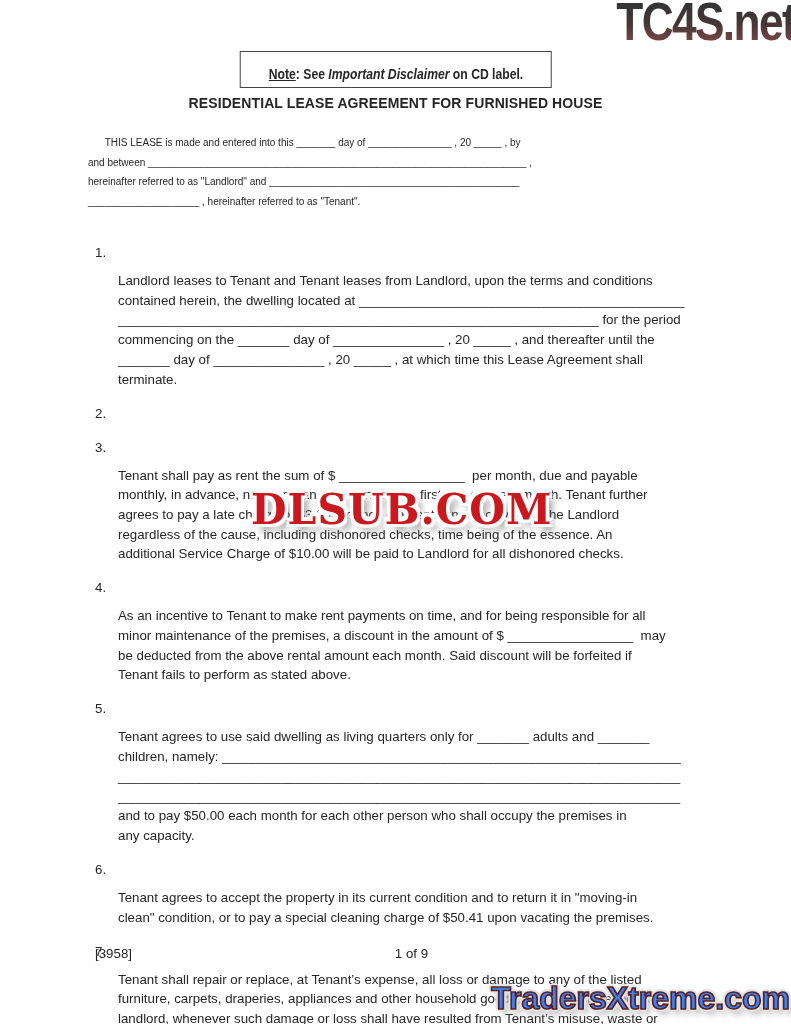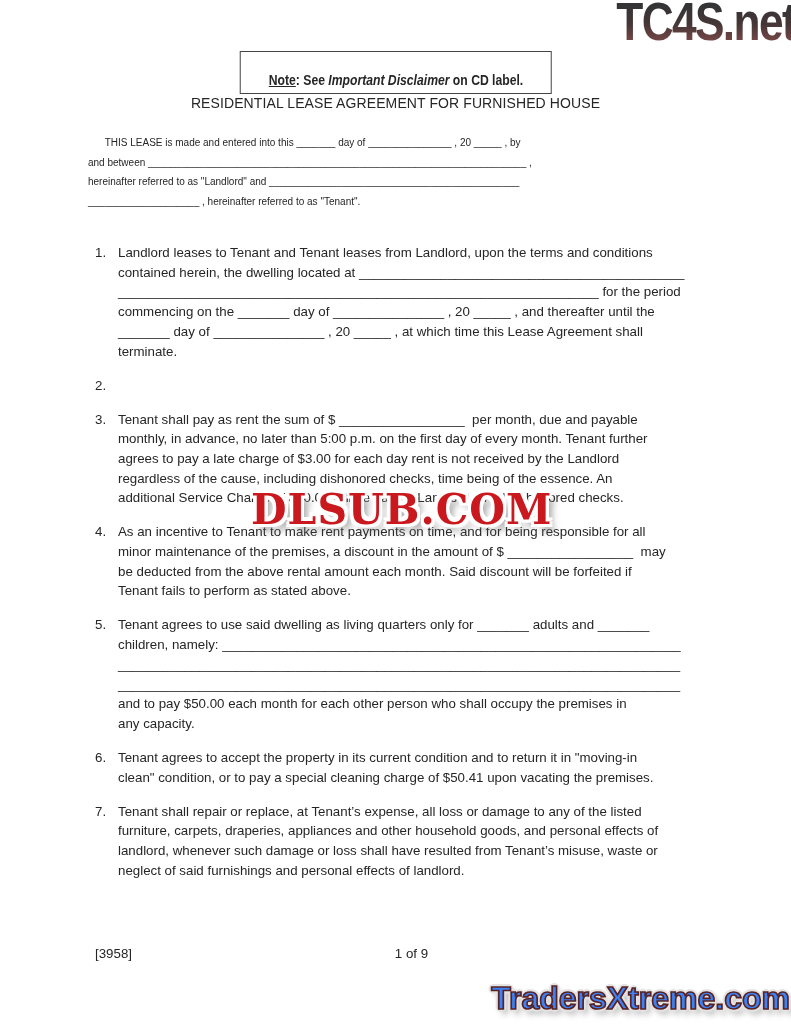--- a/index.html
+++ b/index.html
@@ -5,44 +5,44 @@
   html,body{margin:0;padding:0;}
   body{
     width:791px;height:1024px;background:#ffffff;position:relative;overflow:hidden;
     font-family:"Liberation Sans", sans-serif;color:#262626;
   }
   .page{position:absolute;inset:0;}
 
   
   .note-box{
     position:absolute;top:51px;left:50%;transform:translateX(-50%);
-    border:1px solid #444;padding:19px 9px 4px 9px;white-space:nowrap;
+    border:1px solid #444;padding:13px 9px 4px 9px;white-space:nowrap;
   }
   .note-inner{
     display:inline-block;transform:scaleX(0.87);transform-origin:50% 50%;
     font-size:14px;font-weight:bold;white-space:nowrap;
   }
   .note-label{text-decoration:underline;}
   .note-em{font-style:italic;}
 
   
   .doc-title{
     position:absolute;top:95px;left:0;width:100%;text-align:center;
-    font-size:14px;font-weight:normal;letter-spacing:.1px;
+    font-size:14px;font-weight:bold;letter-spacing:.1px;
   }
 
   
   .intro{
     position:absolute;top:133px;left:88px;width:640px;
     font-size:10px;line-height:19.7px;white-space:pre-wrap;
   }
   .clauses{position:absolute;top:243px;left:95px;width:620px;}
   .clause{display:flex;margin:0 0 14.3px 0;font-size:13.3px;line-height:19.7px;}
   .clause .num{width:23px;flex:0 0 23px;}
-  .clause .txt{white-space:pre-wrap;}
+  .clause .txt{white-space:pre-wrap;margin-top:28px;}
 
   
   .footer-left{position:absolute;left:95px;top:946px;font-size:13.3px;}
   .footer-center{
     position:absolute;top:946px;left:calc(50% + 16px);transform:translateX(-50%);
     font-size:13.3px;
   }
 
   
   .wm-tc4s{

